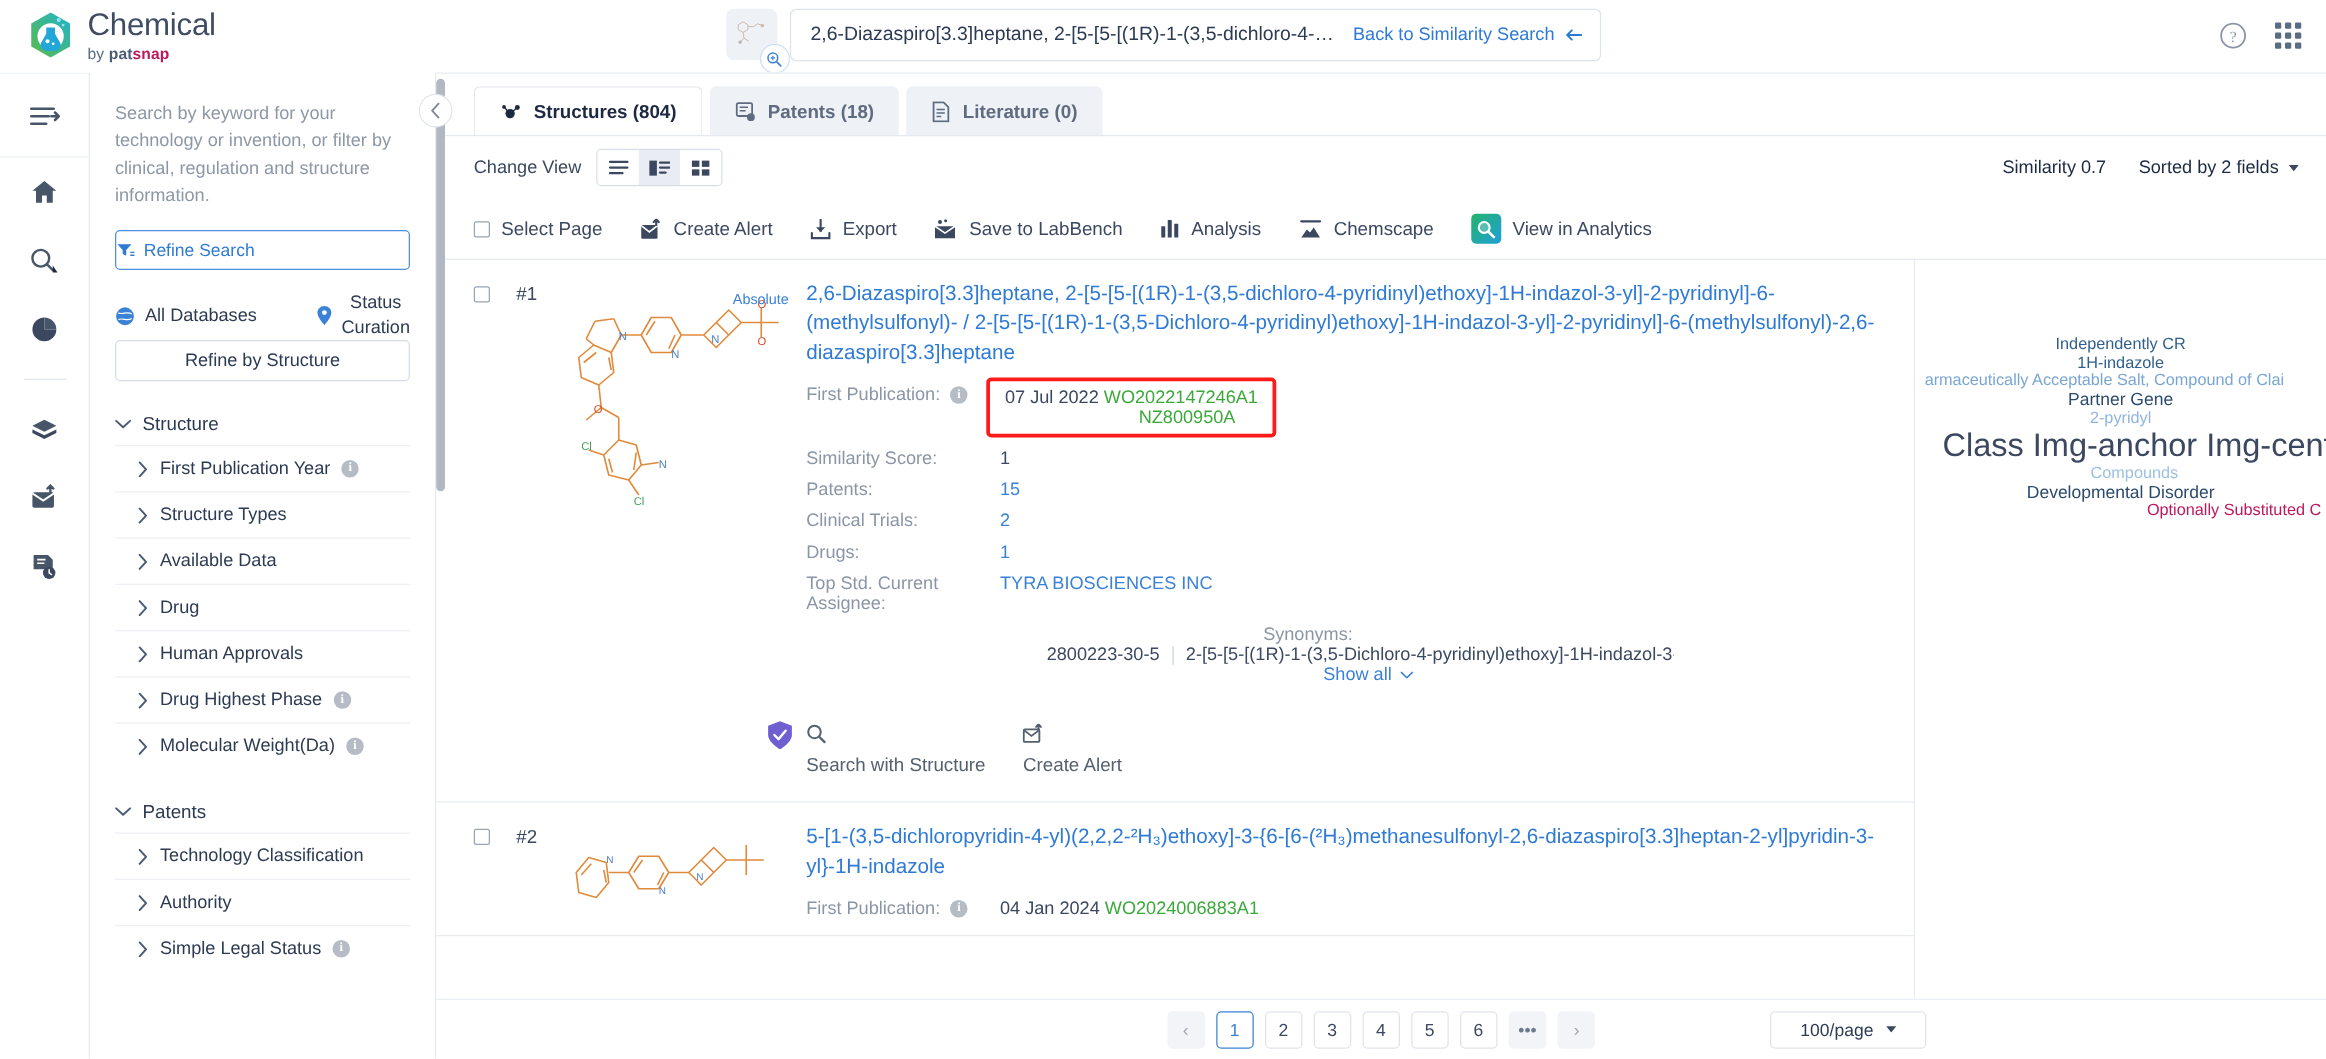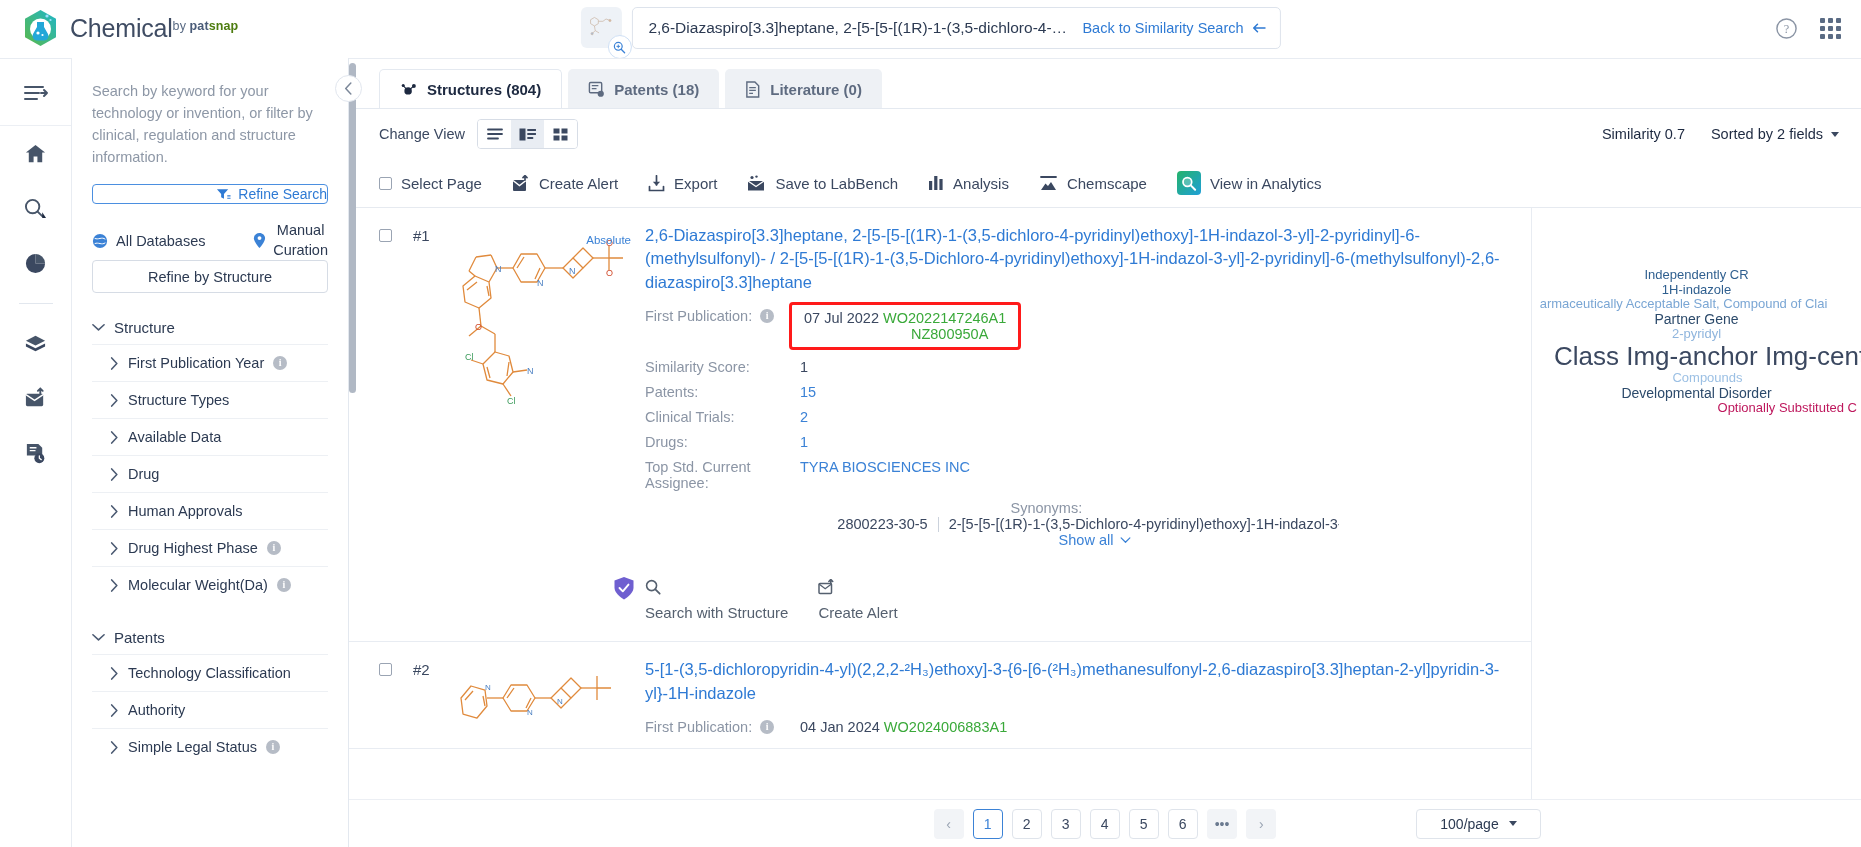--- a/index.html
+++ b/index.html
@@ -15,25 +15,25 @@
   
   .topbar {
     height: 58px; min-height: 58px;
     background: #ffffff;
     display: flex; align-items: center;
     position: relative;
     border-bottom: 1px solid #ffffff;
   }
   .logo-wrap { display: flex; align-items: center; padding-left: 22px; gap: 11px; }
   .logo-mark { width: 37px; height: 40px; position: relative; }
-  .logo-text { display: flex; flex-direction: row; line-height: 1; }
+  .logo-text { display: flex; flex-direction: column; line-height: 1; }
   .logo-title { font-size: 25px; color: #3f4c63; letter-spacing: -0.2px; }
   .logo-sub { font-size: 12.5px; margin-top: 4px; color: #5a6b84; letter-spacing: 0.1px; }
   .logo-sub .pat { color: #4a5c78; font-weight: bold;}
-  .logo-sub .snap { color: #4d7c0f; font-weight: bold;}
+  .logo-sub .snap { color: #be185d; font-weight: bold;}
 
   .search-zone {
     position: absolute; left: 50%; transform: translateX(-50%);
     top: 7px;
     display: flex; align-items: flex-start; gap: 10px;
   }
   .struct-thumb {
     width: 41px; height: 41px; border-radius: 6px;
     background: #eef2f7; position: relative; flex: none;
   }
@@ -85,24 +85,24 @@
   
   .sidebar {
     width: 277px; min-width: 277px; background: #fff;
     border-right: 1px solid #e3e8ef;
     display: flex; flex-direction: column;
     position: relative; padding: 0 0 0 0;
   }
   .sb-inner { padding: 22px 20px 0 20px; overflow: hidden; }
   .sb-desc { font-size: 14.5px; line-height: 1.52; color: #8d97a6; }
   .refine-btn {
-    margin-top: 16px; width: 100%; height: 20px;
+    margin-top: 16px; width: 100%; height: 32px;
     border: 1px solid #4b8fe0; border-radius: 4px; background: #fff;
     color: #2e7ad4; font-size: 14px; cursor: pointer;
-    display: flex; align-items: center; justify-content: flex-end; gap: 7px;
+    display: flex; align-items: center; justify-content: flex-start; gap: 7px;
   }
   .db-row {
     margin-top: 17px; display: flex; align-items: center;
     justify-content: space-between; font-size: 14.5px;
   }
   .db-left { display: flex; align-items: center; gap: 8px; color: #2c3a52; }
   .db-right { display:flex; align-items:center; gap: 7px; }
   .curation { text-align: center; line-height: 1.35; font-size: 14.5px; color:#2c3a52;}
   .refine-struct {
     width: 100%; height: 33px;
@@ -406,21 +406,21 @@
               <path d="M3 6 C7 8 11 4 15 7 M3 12 C7 10 11 14 15 11" stroke="#ffffff" stroke-width="1.1" fill="none"></path>
             </svg>
             <span>All Databases</span>
           </span>
           <span class="db-right">
             <svg width="13" height="17" viewBox="0 0 14 18">
               <path d="M7 0.8 C10.4 0.8 13 3.4 13 6.6 C13 10.6 7 17.2 7 17.2 C7 17.2 1 10.6 1 6.6 C1 3.4 3.6 0.8 7 0.8 Z" fill="#3b82d6"></path>
               <circle cx="7" cy="6.4" r="2.1" fill="#ffffff"></circle>
             </svg>
             <span class="curation">
-              <span>Manual</span><br>
+              <span>Status</span><br>
               <span>Curation</span>
             </span>
           </span>
         </div>
 
         <button class="refine-struct">Refine by Structure</button>
 
         
         <div class="facet-group">
           <div class="facet-head">

